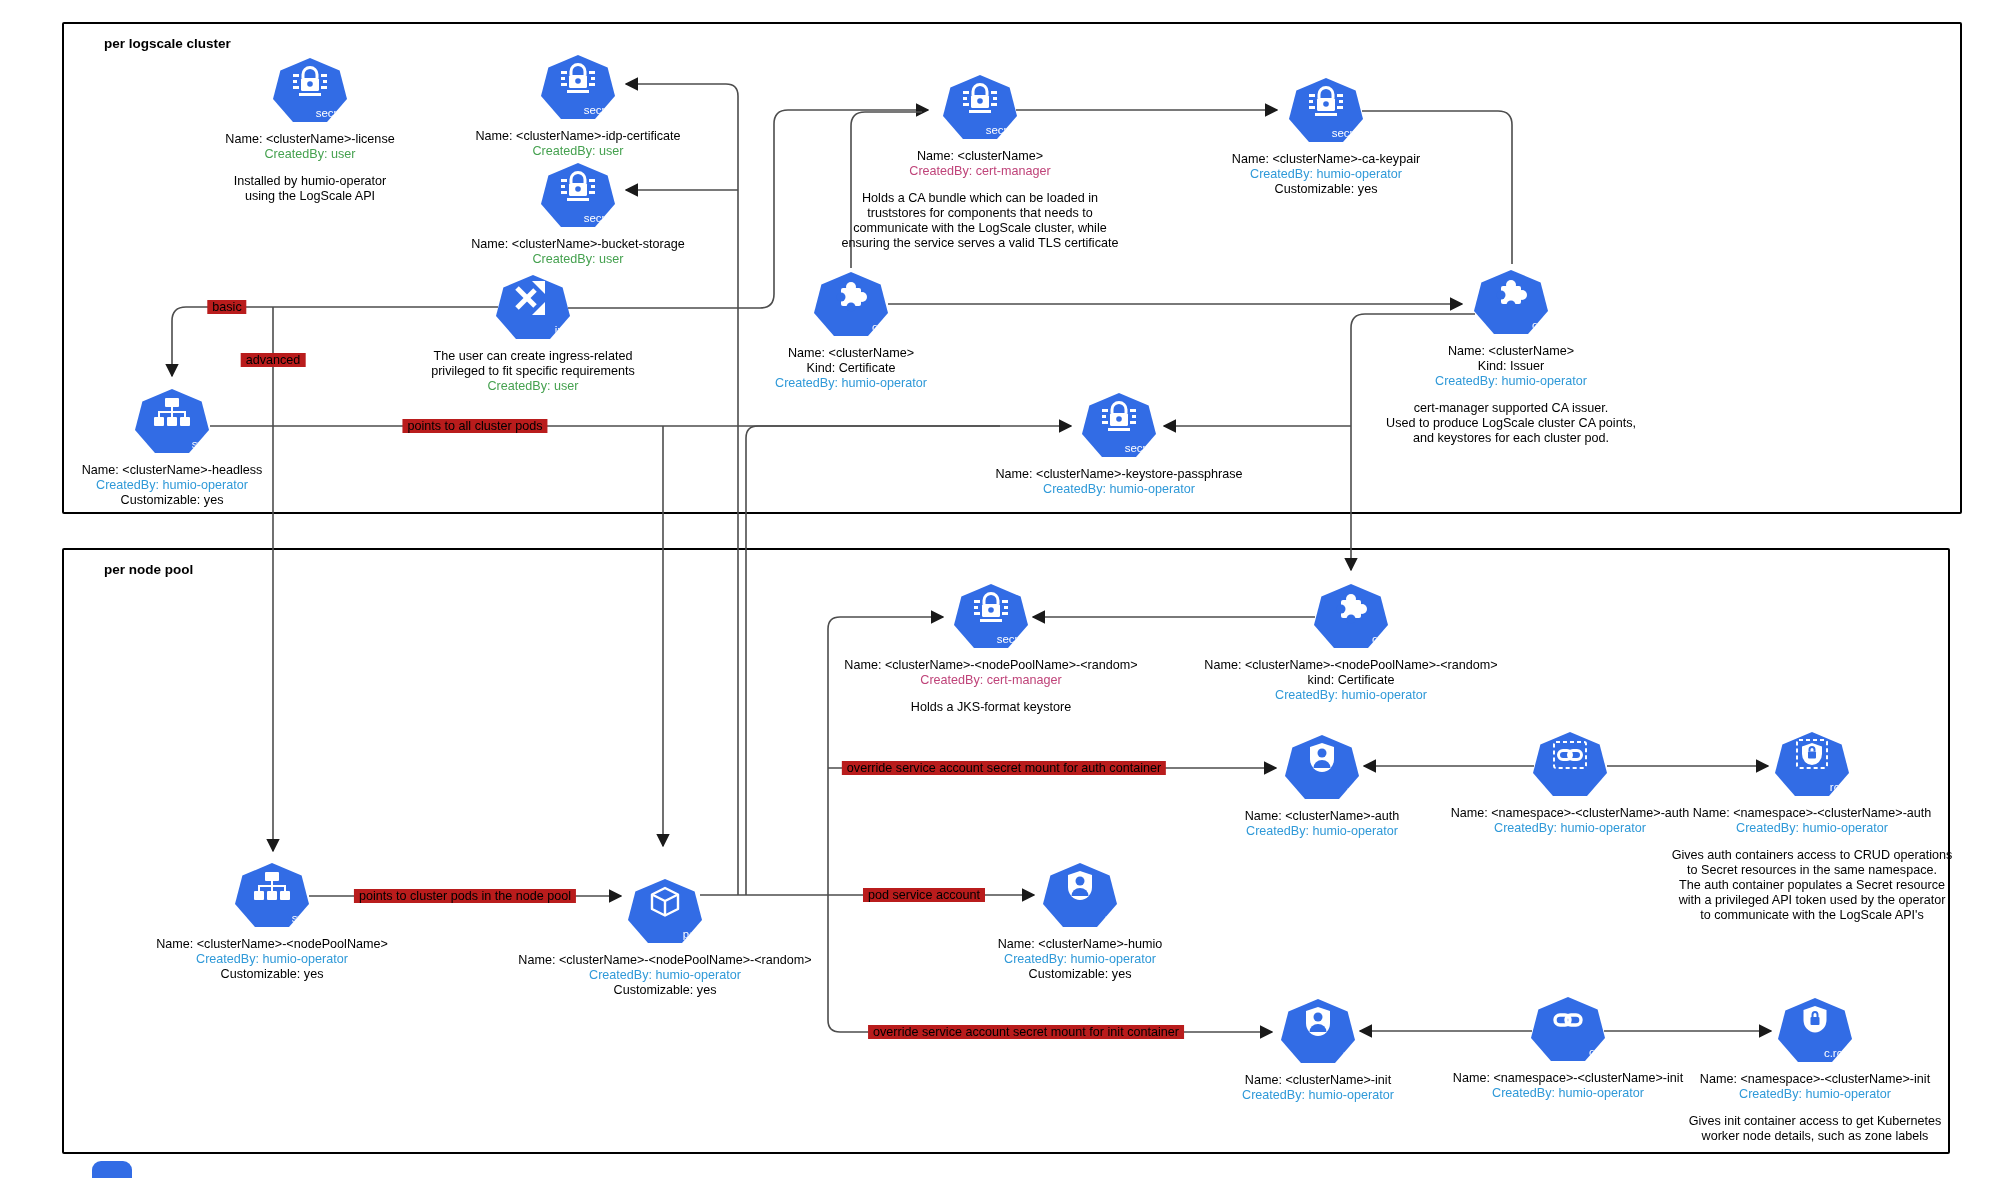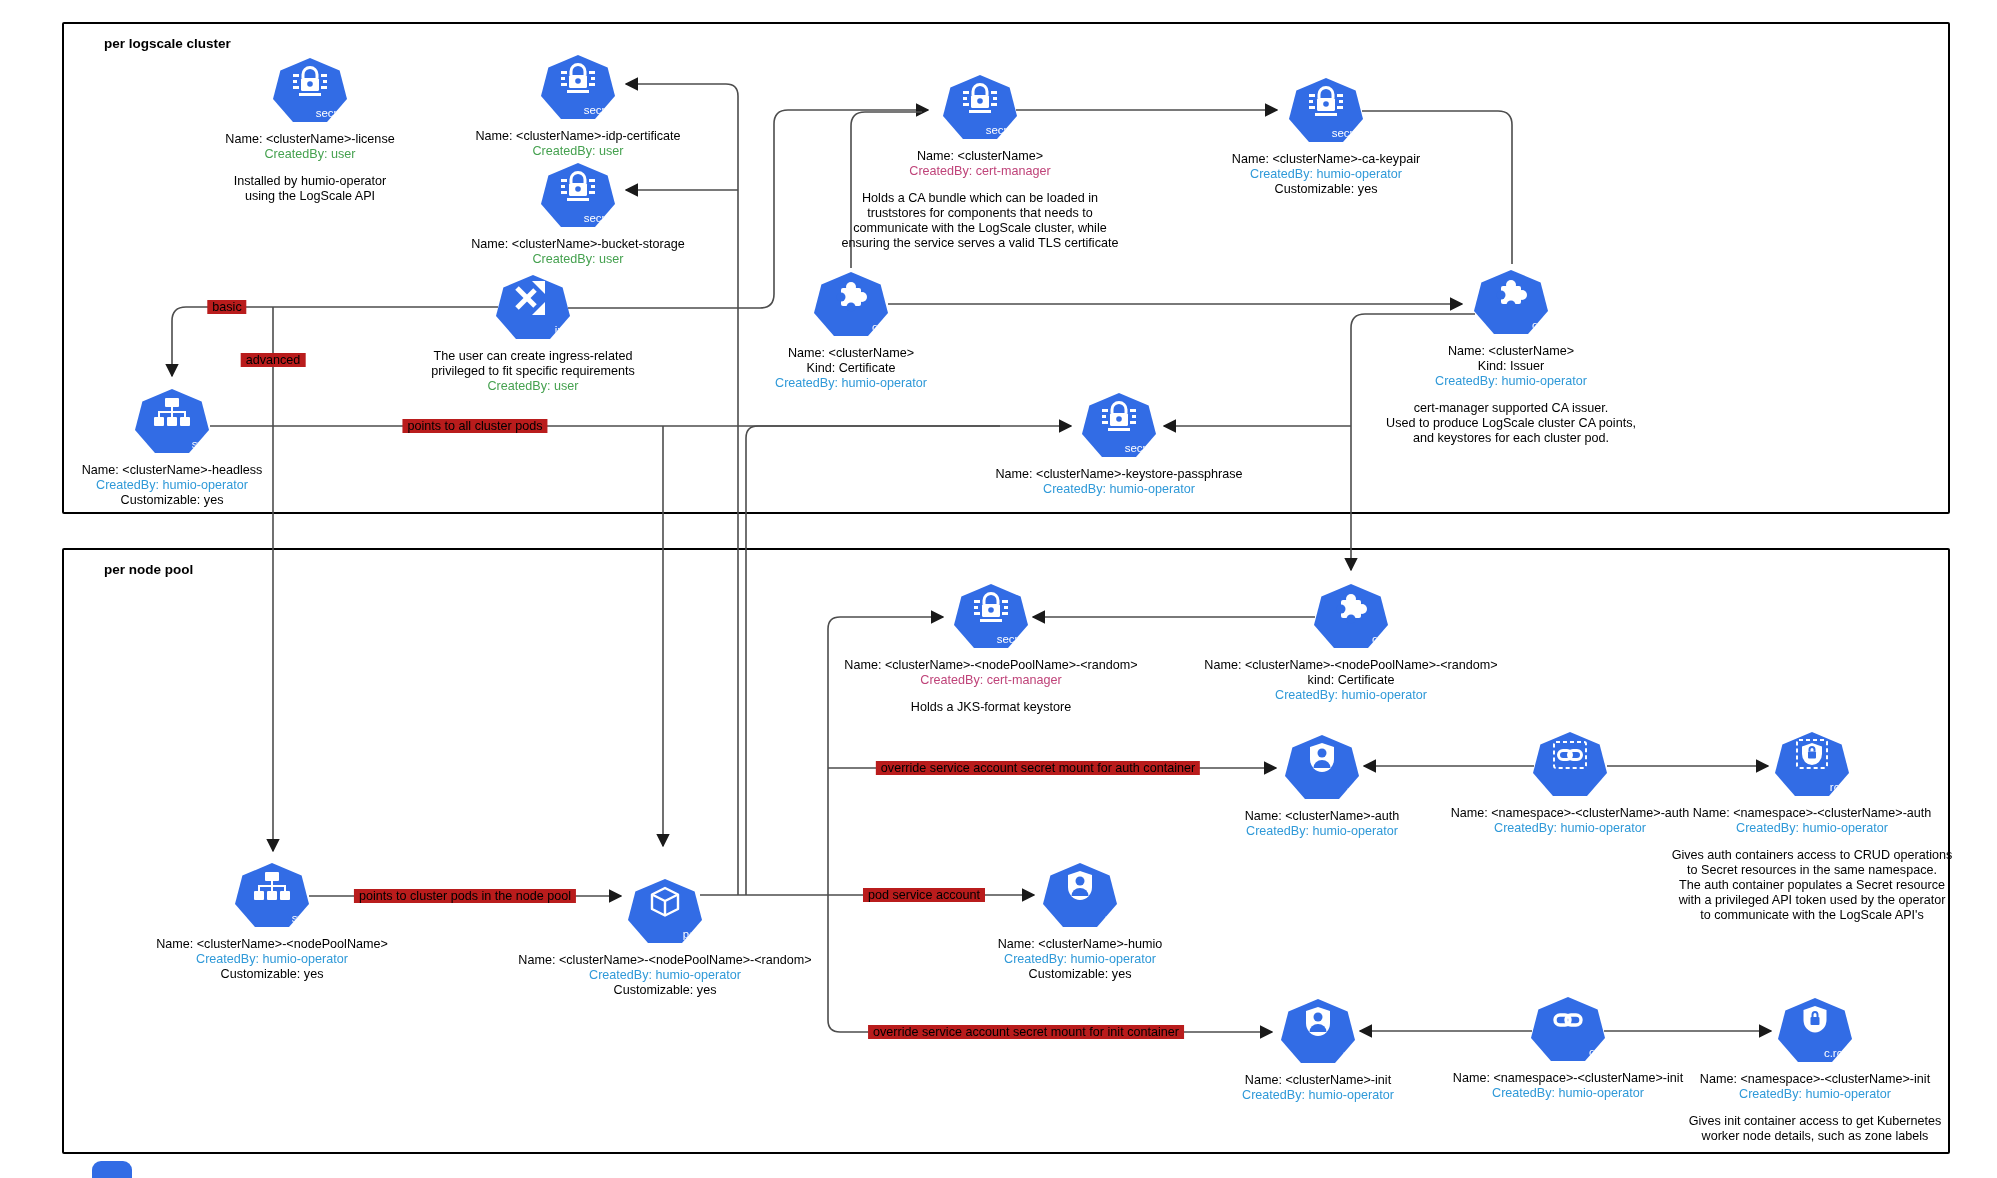--- a/index.html
+++ b/index.html
@@ -21,21 +21,21 @@
   .nline.operator{color:var(--c-operator,#2f99d8);text-align:center;}
   .nline.certmgr{color:var(--c-certmgr,#bf4379);}
   .ndesc{margin-top:12px;}
   .elabel{position:absolute;transform:translate(-50%,-50%);background:#b91c1c;padding:0 5px;
           font-size:12.6px;white-space:nowrap;z-index:4;color:#000;}
   .partial-icon{position:absolute;border-radius:9px 9px 0 0;background:var(--k8s-blue,#326CE5);z-index:3;}
 </style>
 </head>
 <body>
 
-<div class="box" style="left:62px;top:22px;width:1884px;height:488px;">
+<div class="box" style="left:62px;top:22px;width:1884px;height:488px;padding-left:12px;">
   <span class="box-title">per logscale cluster</span>
 </div>
 <div class="box" style="left:62px;top:548px;width:1884px;height:602px;">
   <span class="box-title">per node pool</span>
 </div>
 
 <svg id="connectors" width="1997" height="1178" viewBox="0 0 1997 1178">
   <defs>
     <marker id="arw" viewBox="0 0 10 10" refX="9" refY="5" markerWidth="8.5" markerHeight="8.5" orient="auto-start-reverse">
       <path d="M0,0 L10,5 L0,10 z" fill="#1a1a1a"></path>
@@ -465,16 +465,16 @@
       <div class="nline">Gives init container access to get Kubernetes</div>
       <div class="nline">worker node details, such as zone labels</div>
     </div>
   </div>
 
 <span class="elabel" style="left:227px;top:307px;">basic</span>
 <span class="elabel" style="left:273px;top:360px;">advanced</span>
 <span class="elabel" style="left:475px;top:426px;">points to all cluster pods</span>
 <span class="elabel" style="left:465px;top:896px;">points to cluster pods in the node pool</span>
 <span class="elabel" style="left:924px;top:895px;">pod service account</span>
-<span class="elabel" style="left:1038px;top:768px;">override service account secret mount for auth container</span>
+<span class="elabel" style="left:1004px;top:768px;">override service account secret mount for auth container</span>
 <span class="elabel" style="left:1026px;top:1032px;">override service account secret mount for init container</span>
 
 <div class="partial-icon" style="left:92px;top:1161px;width:40px;height:17px;"></div>
 
 </body></html>

